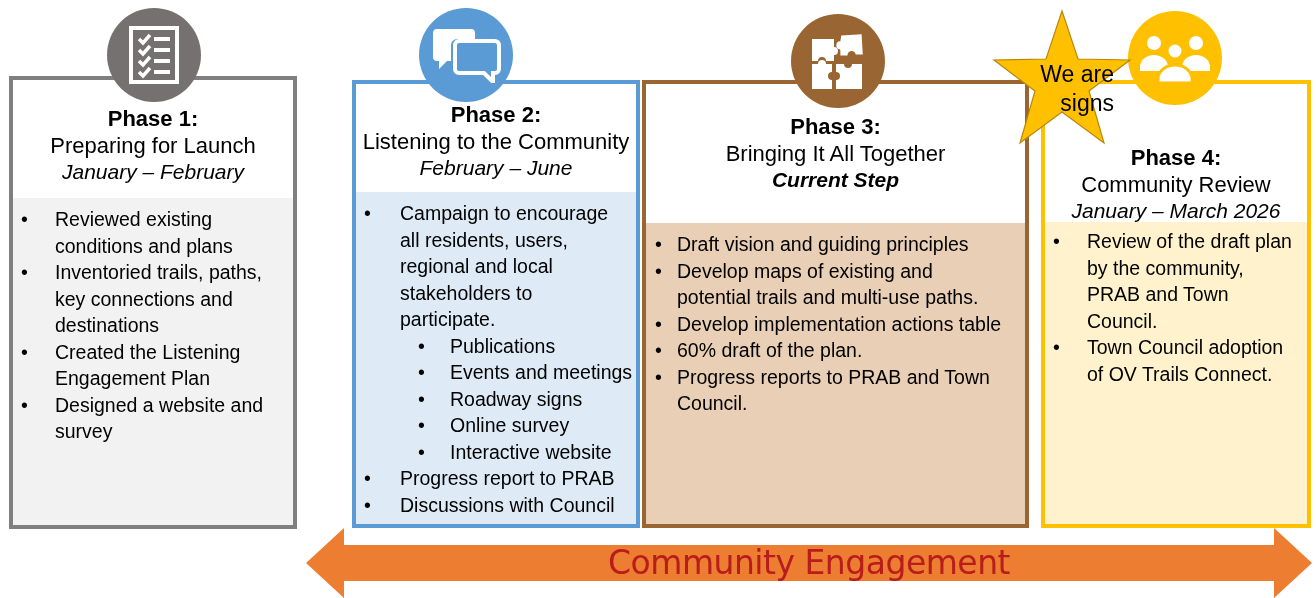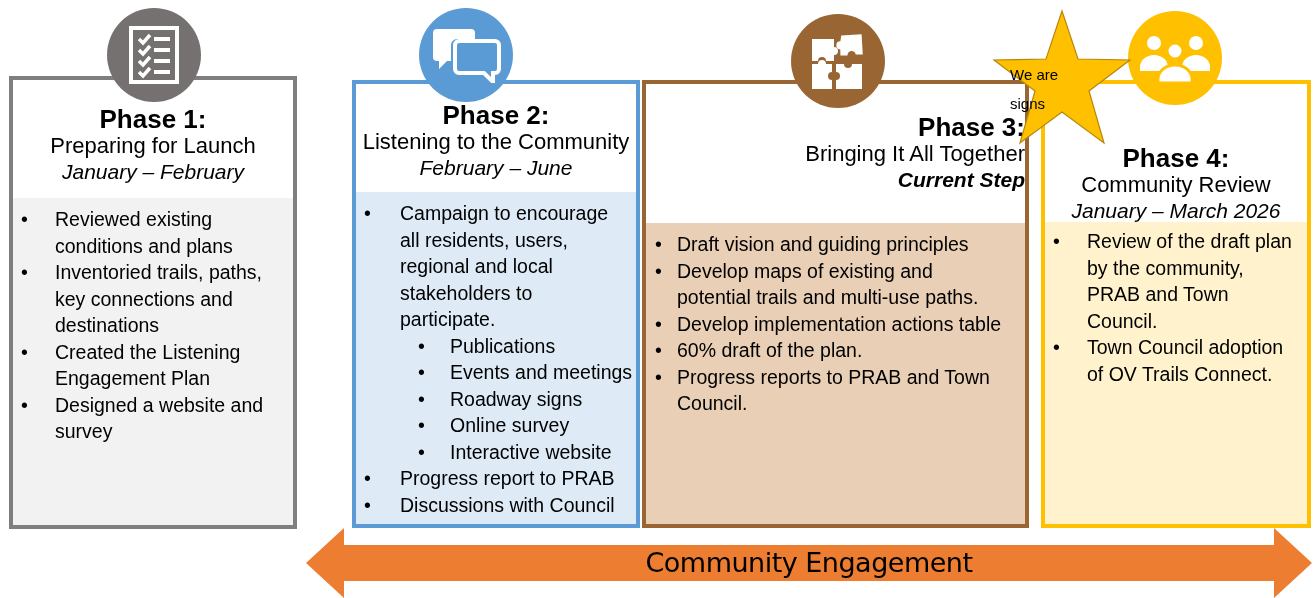--- a/index.html
+++ b/index.html
@@ -1,20 +1,20 @@
 <!DOCTYPE html>
 <html><head>
 <meta charset="utf-8">
 <style>
   html, body { margin: 0; padding: 0; background: #ffffff; }
   body { width: 1316px; height: 598px; position: relative; overflow: hidden;
          font-family: "Liberation Sans", sans-serif; color: #000; }
   .phase-box { position: absolute; box-sizing: border-box; background: #fff; }
   .phase-head { position: absolute; left: 0; right: 0; top: 0; text-align: center; }
-  .phase-num { font-weight: bold; font-size: 26px; line-height: 26px; display: block; }
+  .phase-num { font-weight: bold; font-size: 22px; line-height: 26px; display: block; }
   .phase-title { font-size: 22px; line-height: 28px; display: block; white-space: nowrap; }
   .phase-dates { font-style: italic; font-size: 21px; line-height: 24px; display: block; white-space: nowrap; }
   .phase-current { font-style: italic; font-weight: bold; font-size: 21px; line-height: 24px; display: block; }
   .phase-body { position: absolute; left: 0; right: 0; bottom: 0; box-sizing: border-box; }
   ul.items { list-style: none; margin: 0; padding: 0; }
   ul.items li { position: relative; font-size: 19.5px; line-height: 26.5px; }
   ul.items li .bullet { position: absolute; left: 0; top: 0; }
   .icon-circle { position: absolute; border-radius: 50%; display: flex; align-items: center; justify-content: center; }
 
   
@@ -27,42 +27,42 @@
   #p2 { left: 312px; top: 80px; width: 288px; height: 448px; border: 4px solid #5b9bd5; margin-left: 40px; }
   #p2 .phase-head { top: 18px; }
   #p2 .phase-body { top: 108px; background: #deebf7; padding: 8px 0 0 8px; }
   #p2 ul.items li { padding-left: 36px; }
   #p2 ul.sub { list-style: none; margin: 0; padding: 0; }
   #p2 ul.sub li { padding-left: 86px; }
   #p2 ul.sub li .bullet { left: 54px; }
 
   
   #p3 { left: 642px; top: 80px; width: 387px; height: 448px; border: 4px solid #996633; }
-  #p3 .phase-head { top: 30px; text-align: right; }
+  #p3 .phase-head { top: 30px; }
   #p3 .phase-body { top: 139px; background: #e8cfb5; padding: 8px 0 0 9px; }
   #p3 ul.items li { padding-left: 22px; }
 
   
   #p4 { left: 1041px; top: 80px; width: 270px; height: 448px; border: 4px solid #ffc000; }
   #p4 .phase-head { top: 24px; margin-top: 37px; }
   #p4 .phase-body { top: 138px; background: #fff2cc; padding: 6px 0 0 8px; }
   #p4 ul.items li { padding-left: 34px; }
 
   #icon1 { left: 107px; top: 8px; width: 94px; height: 94px; background: #767171; }
   #icon2 { left: 419px; top: 8px; width: 94px; height: 94px; background: #5b9bd5; }
   #icon3 { left: 791px; top: 14px; width: 94px; height: 94px; background: #996633; }
   #icon4 { left: 1128px; top: 11px; width: 94px; height: 94px; background: #ffc000; }
 
   #star { position: absolute; left: 992px; top: 9px; width: 140px; height: 136px; }
-  #star-text { position: absolute; left: 1010px; top: 60px; width: 104px; text-align: left;
-               font-size: 15px; line-height: 29px; }
+  #star-text { position: absolute; left: 1010px; top: 60px; width: 104px; text-align: right;
+               font-size: 23px; line-height: 29px; }
 
   #arrow { position: absolute; left: 306px; top: 528px; width: 1006px; height: 70px; }
   #arrow-label { position: absolute; left: 306px; top: 545px; width: 1006px; text-align: center;
-                 font-size: 27px; line-height: 36px; color: #000000; font-family: "DejaVu Sans", sans-serif; letter-spacing: -0.5px; }
+                 font-size: 33px; line-height: 36px; color: #b91c1c; font-family: "DejaVu Sans", sans-serif; letter-spacing: -0.5px; }
 </style>
 </head>
 <body>
 
 <div class="phase-box" id="p1">
   <div class="phase-head">
     <span class="phase-num">Phase 1:</span>
     <span class="phase-title">Preparing for Launch</span>
     <span class="phase-dates">January – February</span>
   </div>

